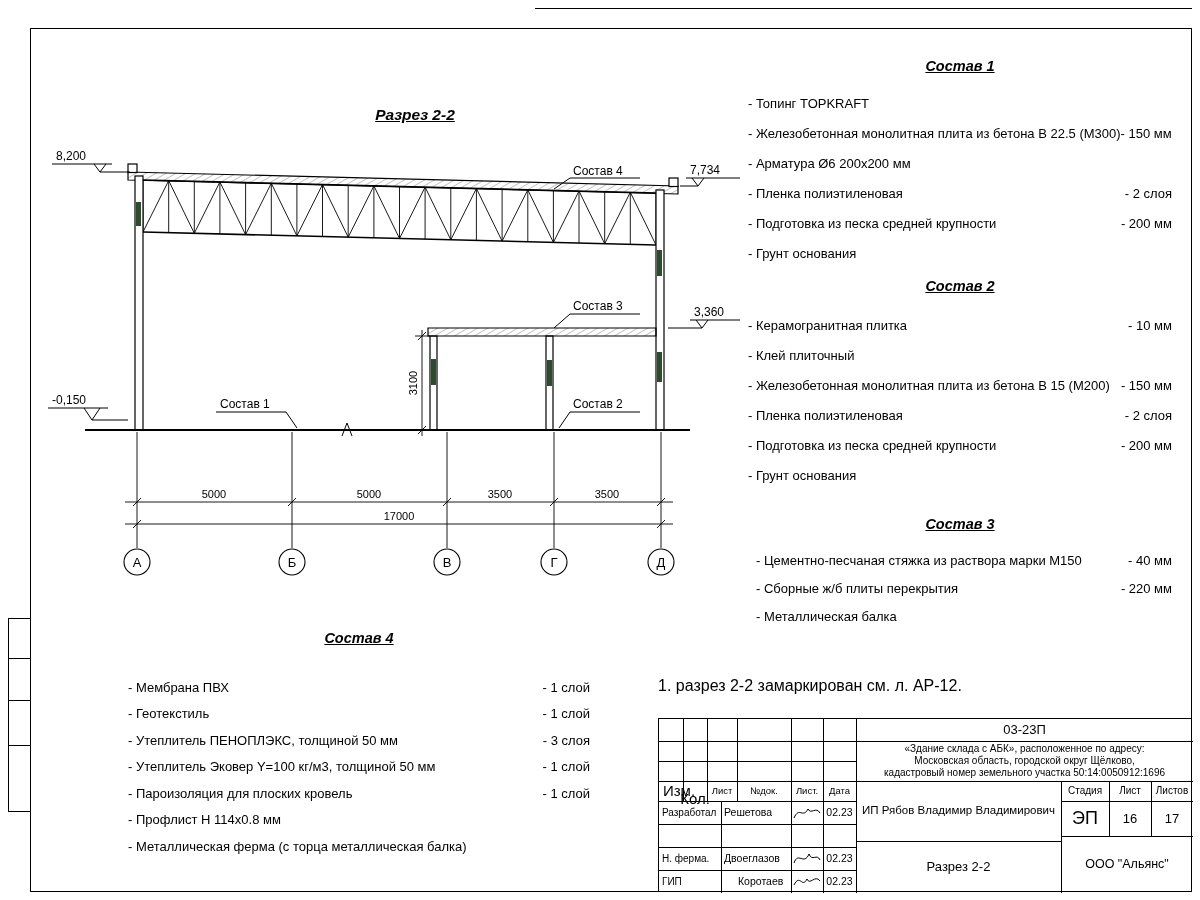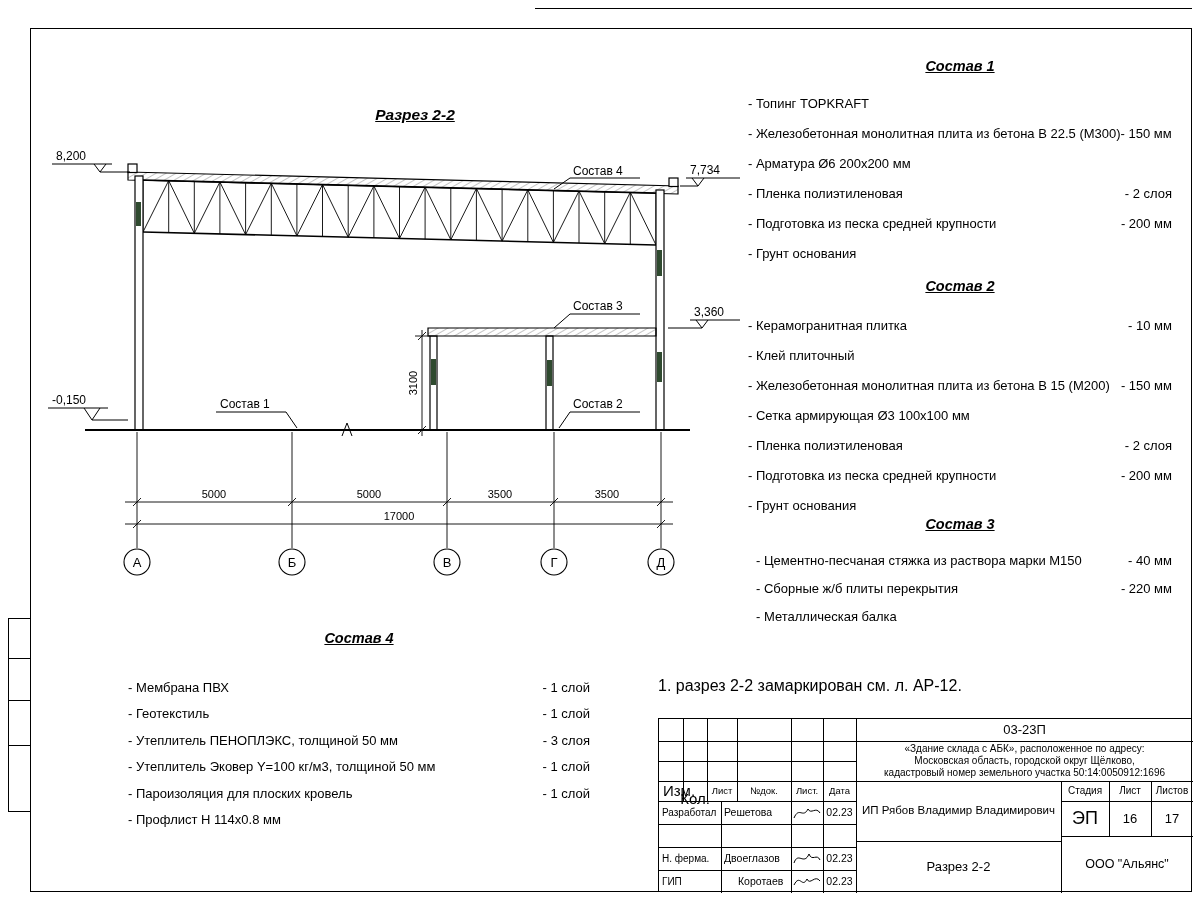--- a/index.html
+++ b/index.html
@@ -209,24 +209,20 @@
       </div>
     <div class="crow h30">
         <span>- Клей плиточный</span>
         <span></span>
       </div>
     <div class="crow h30">
         <span>- Железобетонная  монолитная плита из бетона В 15 (М200)</span>
         <span>- 150 мм</span>
       </div>
     <div class="crow h30">
-        <span>- Сетка армирующая Ø3 100х100 мм</span>
-        <span></span>
-      </div>
-    <div class="crow h30">
         <span>- Пленка полиэтиленовая</span>
         <span>-  2 слоя</span>
       </div>
     <div class="crow h30">
         <span>- Подготовка из песка средней  крупности</span>
         <span>- 200 мм</span>
       </div>
     <div class="crow h30">
         <span>- Грунт основания</span>
         <span></span>
@@ -268,20 +264,24 @@
     <div class="crow h26">
         <span>- Утеплитель Эковер Y=100 кг/м3, толщиной 50 мм</span>
         <span>- 1 слой</span>
       </div>
     <div class="crow h26">
         <span>- Пароизоляция для плоских кровель</span>
         <span>- 1 слой</span>
       </div>
     <div class="crow h26">
         <span>- Профлист Н 114х0.8 мм</span>
+        <span></span>
+      </div>
+    <div class="crow h26">
+        <span>- Металлическая ферма (с торца металлическая балка)</span>
         <span></span>
       </div>
   </div>
 
   <div class="note">1. разрез 2-2 замаркирован см. л. АР-12.</div>
 
   <div class="tb">
 
     <div class="vl" style="left:197px;top:0;height:174px"></div>
     <div class="vl" style="left:402px;top:62px;height:112px"></div>

